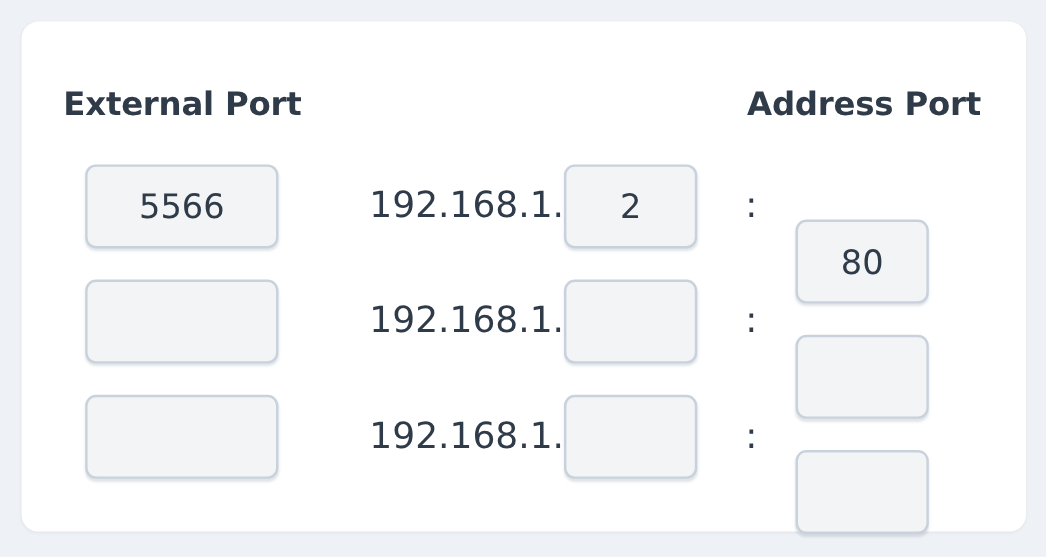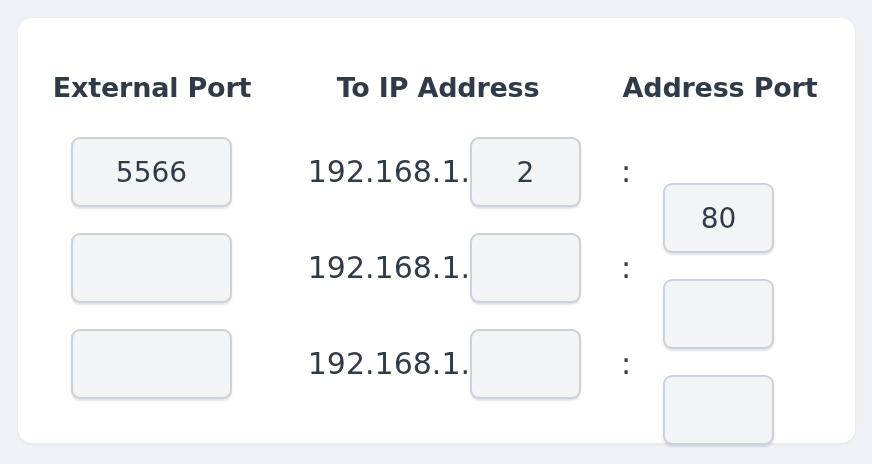--- a/index.html
+++ b/index.html
@@ -131,21 +131,20 @@
     color: #2f3b48;
   }
 </style>
 </head>
 <body>
 
 <div class="card">
 
   <div class="headers">
     <div class="col-header external">External Port</div>
-    <div class="col-header toip">To IP Address</div>
     <div class="col-header internal">Address Port</div>
   </div>
 
   <div class="rows">
 
     <div class="row r0">
       <input class="field external" type="text" value="5566" style="">
       <div class="ip-prefix">192.168.1.</div>
       <input class="field octet" type="text" value="2" style="">
       <div class="colon">:</div>

